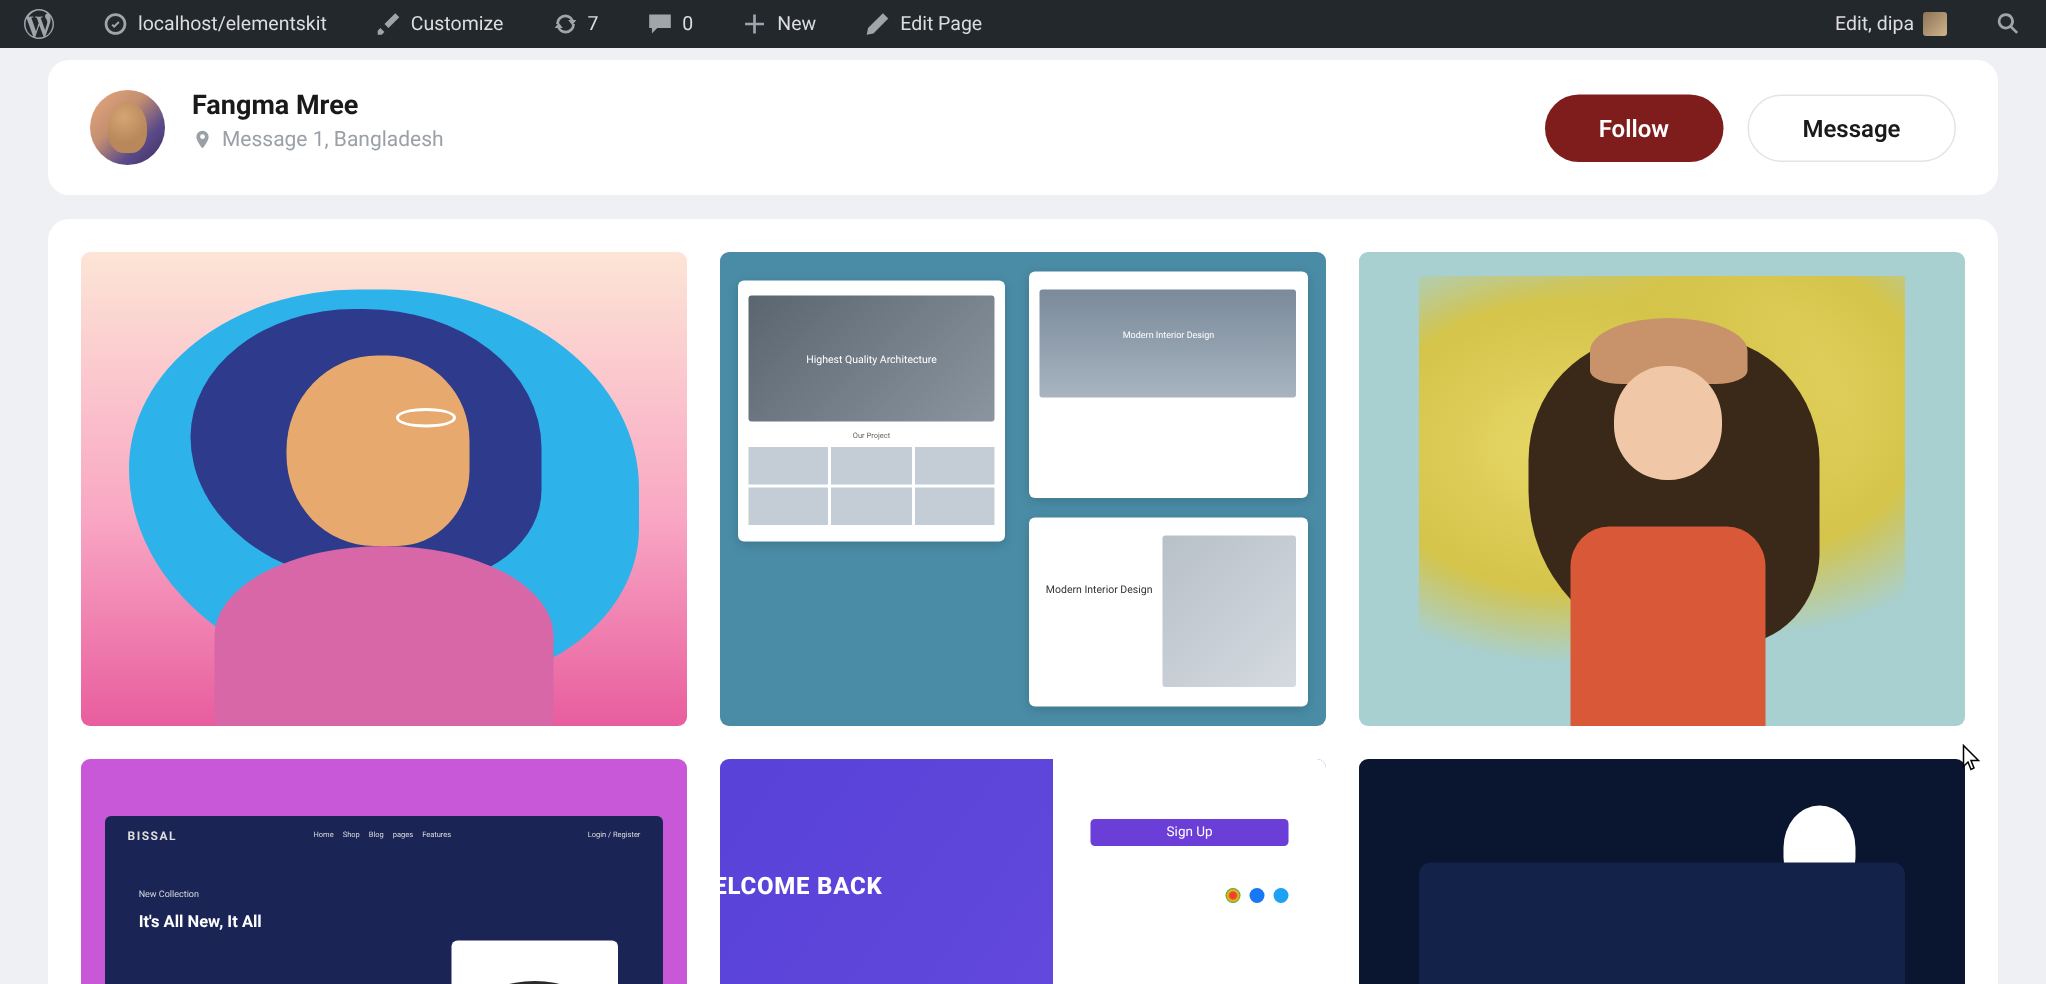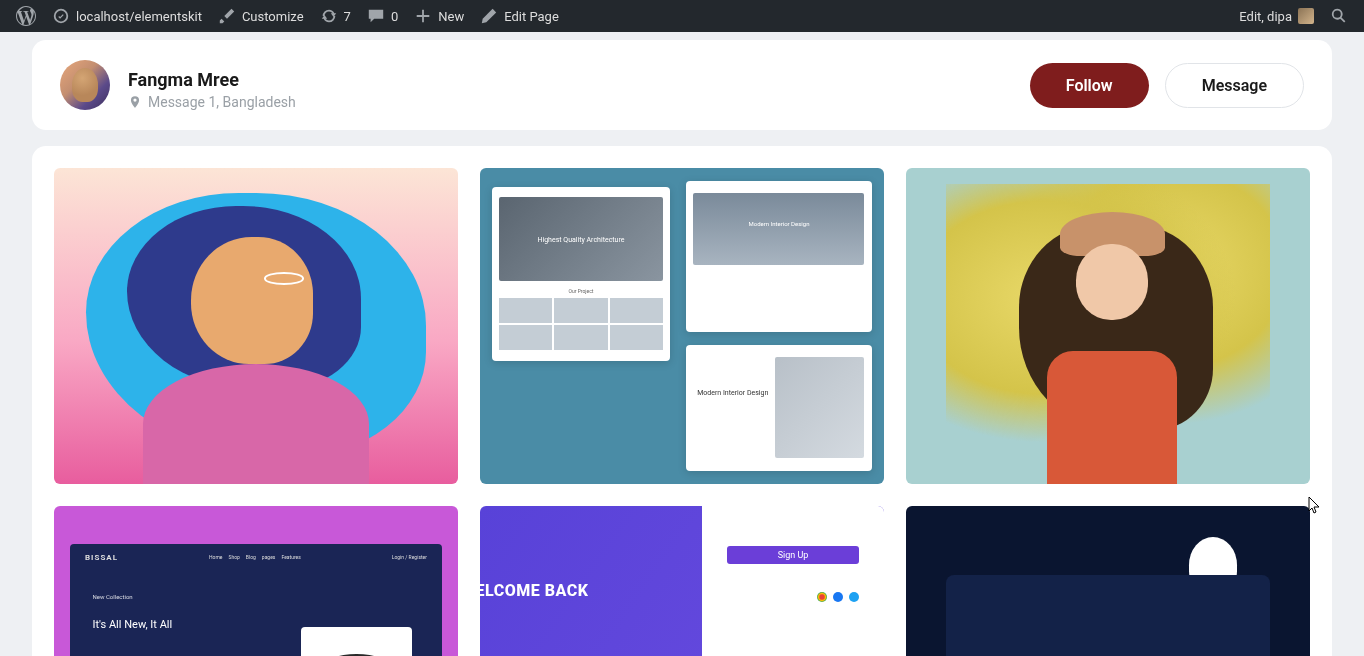--- a/index.html
+++ b/index.html
@@ -1,29 +1,29 @@
 <!DOCTYPE html>
 <html><head>
 <meta charset="utf-8">
 <style>
 *{margin:0;padding:0;box-sizing:border-box;font-family:-apple-system,BlinkMacSystemFont,"Segoe UI",Roboto,sans-serif}
 body{background:#fff;overflow:hidden}
 .adminbar{height:32px;background:#23282d;color:#ddd;display:flex;align-items:center;padding:0 8px;font-size:13px;justify-content:space-between}
-.adminbar-left,.adminbar-right{display:flex;align-items:flex-end;gap:0}
+.adminbar-left,.adminbar-right{display:flex;align-items:flex-end;gap:16px}
 .adminbar-item{display:flex;align-items:center;gap:6px;padding:0 8px;height:32px;cursor:pointer;color:#ddd}
 .adminbar-item svg{width:18px;height:18px;fill:#a0a5aa}
 .wp-logo svg{width:20px;height:20px}
 .avatar-mini{width:16px;height:16px;background:linear-gradient(135deg,#8B7355,#D2B48C);border-radius:2px}
 .page-wrap{background:#eef0f3;height:624px;overflow-y:auto;position:relative}
 .scroll-triangle{position:absolute;right:1px;width:0;height:0;border-left:5px solid transparent;border-right:5px solid transparent}
 .scroll-triangle.up{top:2px;border-bottom:6px solid #606060}
 .scroll-triangle.down{bottom:2px;border-top:6px solid #606060}
 .card{background:#fff;border-radius:14px;margin:0 32px}
 .profile-card{display:flex;align-items:center;justify-content:space-between;padding:20px 28px;margin-top:8px}
-.profile-left{display:flex;align-items:flex-end;gap:18px}
+.profile-left{display:flex;align-items:flex-start;gap:18px}
 .profile-avatar{width:50px;height:50px;border-radius:50%;background:linear-gradient(135deg,#e8a87c 0%,#c38e70 40%,#5b4a8a 70%,#3d2f5b 100%);position:relative;overflow:hidden}
 .profile-avatar::after{content:"";position:absolute;top:8px;left:12px;width:26px;height:34px;background:radial-gradient(circle at 40% 30%,#d4a574 0%,#b8875a 60%);border-radius:50% 50% 40% 40%}
 .profile-name{font-size:18px;font-weight:700;color:#1a1a1a;margin-bottom:4px}
 .profile-loc{display:flex;align-items:center;gap:6px;color:#9aa0a6;font-size:14px}
 .profile-loc svg{width:14px;height:14px;fill:#9aa0a6}
 .profile-actions{display:flex;gap:16px}
 .btn{padding:12px 36px;border-radius:30px;font-size:16px;font-weight:600;cursor:pointer;border:none}
 .btn-follow{background:#7f1d1d;color:#fff}
 .btn-message{background:#fff;color:#1a1a1a;border:1px solid #e1e4e8}
 .gallery-card{margin-top:16px;padding:22px}
@@ -55,21 +55,21 @@
 .g3 .face2{position:absolute;top:24%;left:42%;width:18%;height:24%;background:#f0c8a8;border-radius:48%}
 .g3 .hair2{position:absolute;top:18%;left:28%;width:48%;height:65%;background:#3a2818;border-radius:40% 40% 30% 50%}
 .g3 .dress{position:absolute;bottom:0;left:35%;width:32%;height:42%;background:#d85838;border-radius:20% 20% 0 0}
 .g4{background:#c858d8}
 .g4 .site{position:absolute;top:12%;left:4%;width:92%;height:88%;background:#1a2555;border-radius:4px 4px 0 0}
 .g4 .nav{position:absolute;top:0;left:0;width:100%;height:10%;display:flex;align-items:center;justify-content:space-between;padding:0 4%;font-size:5px;color:#ddd}
 .g4 .brand{font-size:8px;font-weight:700;letter-spacing:1px}
 .g4 .navlinks{display:flex;gap:6px}
 .g4 .hero{position:absolute;top:18%;left:6%;color:#fff}
 .g4 .tag{font-size:6px;opacity:.8}
-.g4 .headline{font-size:11px;font-weight:400;margin-top:18px}
+.g4 .headline{font-size:11px;font-weight:700;margin-top:8px}
 .g4 .prod{position:absolute;top:30%;right:8%;width:30%;height:30%;background:#fff;border-radius:4px;display:flex;align-items:center;justify-content:center}
 .g4 .prod::after{content:"";width:60%;height:35%;background:#2a2a2a;border-radius:50%}
 .g5{background:linear-gradient(125deg,#5842d8 0%,#6b4de0 100%);display:flex}
 .g5 .left{width:55%;position:relative;overflow:hidden}
 .g5 .welcome{position:absolute;top:24%;left:-2%;font-size:16px;font-weight:800;color:#fff;letter-spacing:.5px}
 .g5 .right{width:45%;background:#fff;padding:3%;position:relative}
 .g5 .signup{background:#6b3ed8;color:#fff;font-size:9px;padding:4px 0;text-align:center;border-radius:3px;margin:18% 8% 0}
 .g5 .socials{display:flex;gap:6px;justify-content:flex-end;margin:18% 8% 0}
 .g5 .socials span{width:10px;height:10px;border-radius:50%}
 .g5 .s-g{background:radial-gradient(circle,#ea4335 30%,#fbbc05 50%,#34a853 70%,#4285f4 90%)}

